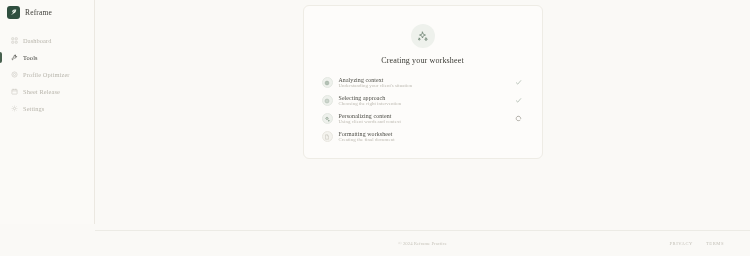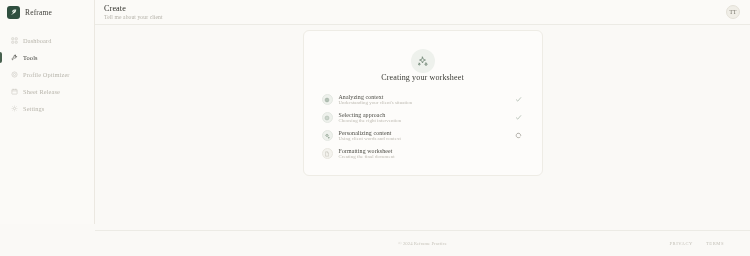--- a/index.html
+++ b/index.html
@@ -109,21 +109,21 @@
     padding: 14px 18px 16px 18px;
     display: flex; flex-direction: column; align-items: center;
   }
   .spark-badge {
     width: 24px; height: 24px; border-radius: 50%;
     background: #eef1ec;
     display: flex; align-items: center; justify-content: center;
     margin-top: 4px;
   }
   .card-title {
-    margin-top: 0;
+    margin-top: 8px;
     font-size: 8px;
     color: #3a3a34;
     letter-spacing: .15px;
   }
   .steps {
     width: 100%;
     margin-top: 12px;
     display: flex; flex-direction: column;
     gap: 7px;
   }
@@ -237,29 +237,20 @@
           </svg>
         </span>
         <span>Settings</span>
       </div>
 
     </nav>
   </aside>
 
   <section class="main">
 
-    <header class="topbar">
-      <div class="topbar-titles">
-        <div class="page-title">Create</div>
-        <div class="page-sub">Tell me about your client</div>
-      </div>
-      <div class="avatar">
-        <span>TT</span>
-      </div>
-    </header>
 
     <div class="content">
 
       <div class="card">
 
         <div class="spark-badge">
           <svg width="13" height="13" viewBox="0 0 20 20" fill="none" stroke="#6d8472" stroke-width="1.2" stroke-linecap="round" stroke-linejoin="round">
             <path d="M10 3.2l1.25 3.3 3.3 1.25-3.3 1.25L10 12.3 8.75 9l-3.3-1.25 3.3-1.25z"></path>
             <path d="M15.4 12.2l.6 1.5 1.5.6-1.5.6-.6 1.5-.6-1.5-1.5-.6 1.5-.6z"></path>
             <path d="M5.1 12.6l.45 1.15 1.15.45-1.15.45L5.1 15.8l-.45-1.15-1.15-.45 1.15-.45z"></path>

